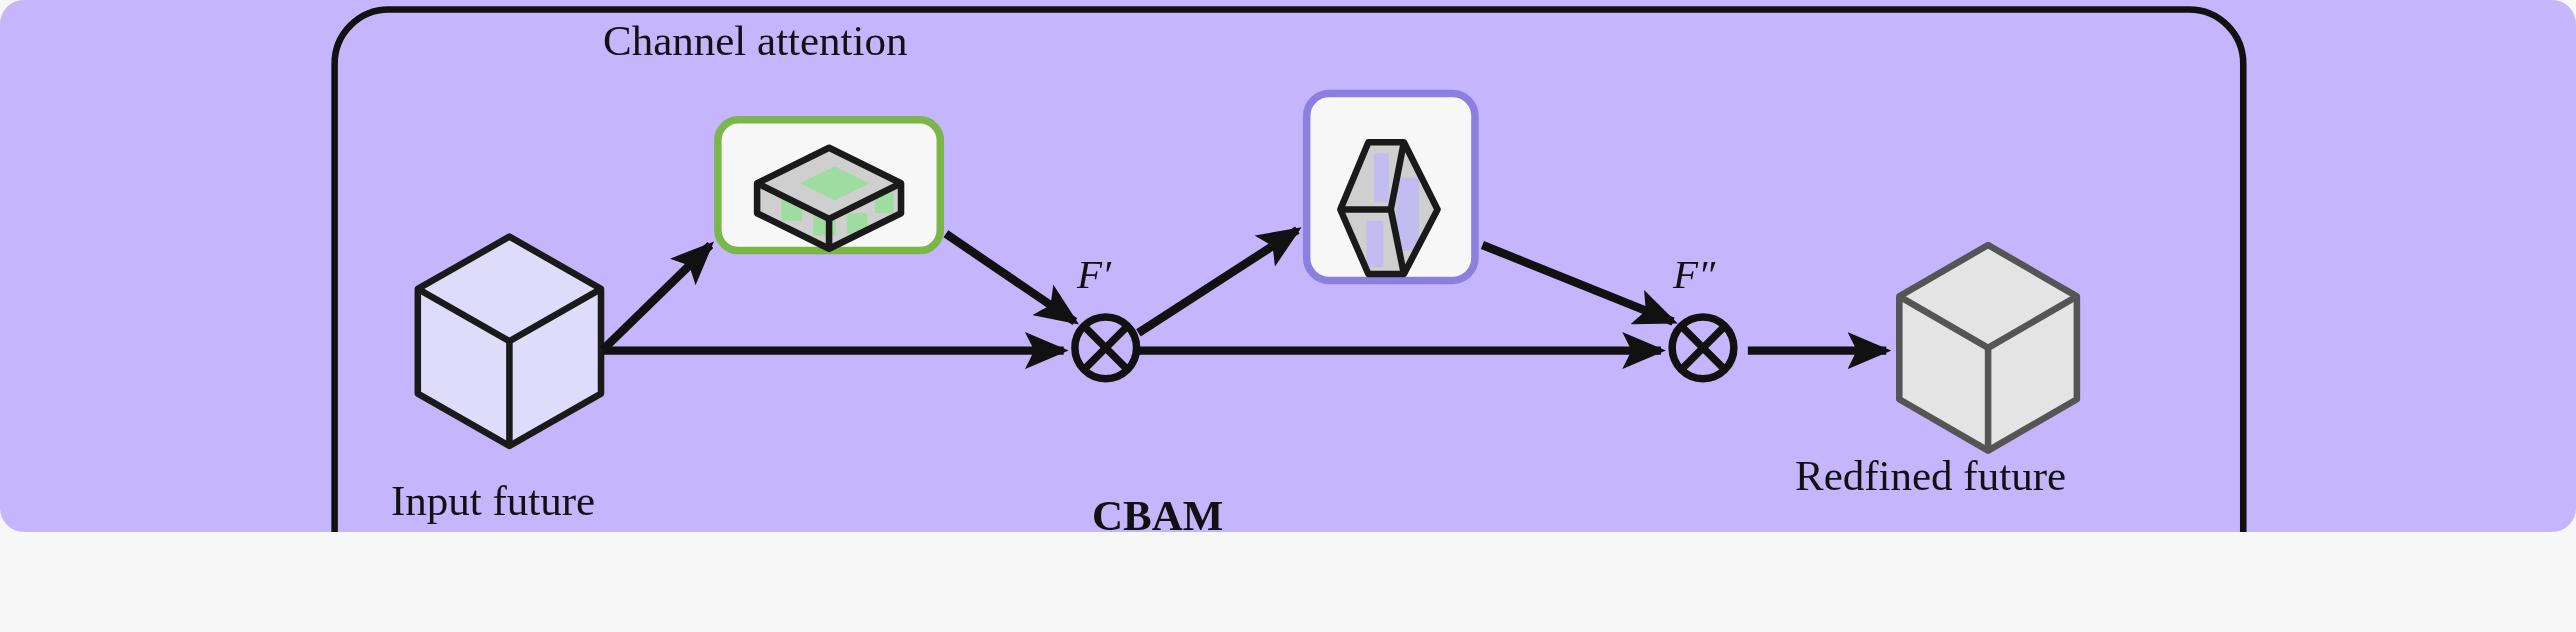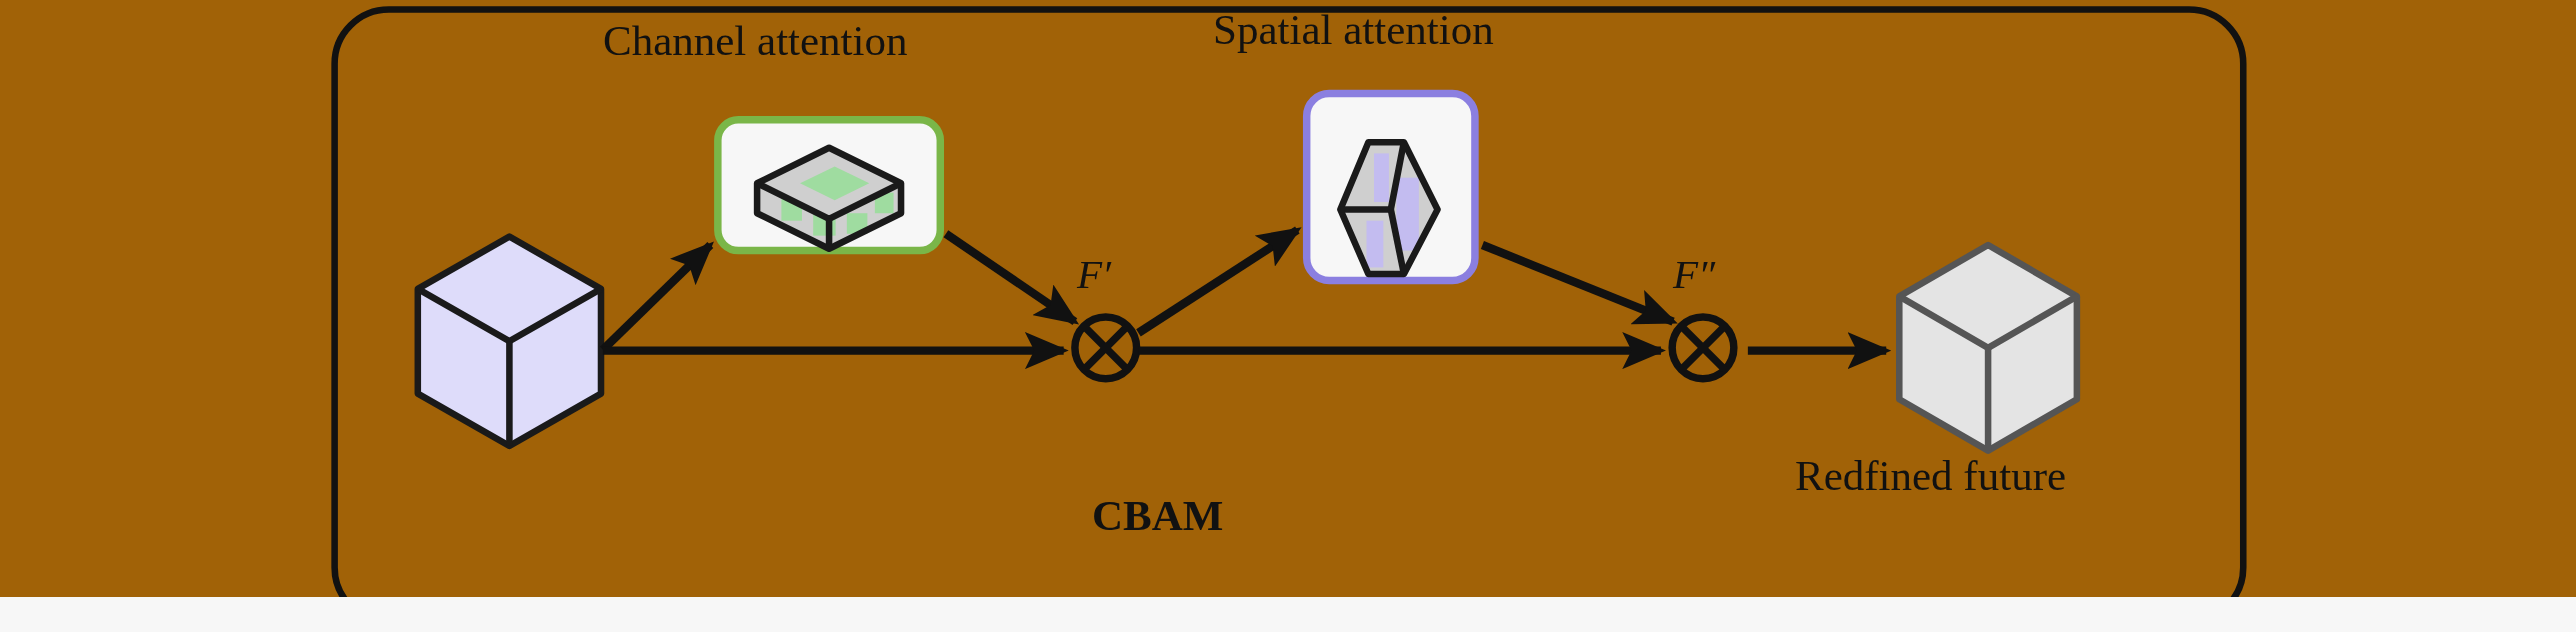--- a/index.html
+++ b/index.html
@@ -6,23 +6,24 @@
     margin: 0;
     padding: 0;
     background: #f7f7f7;
   }
   body {
     font-family: "Liberation Serif", "DejaVu Serif", serif;
   }
   #canvas {
     position: relative;
     width: 2576px;
-    height: 597px;
-    background: #a16207;
+    height: 532px;
+    background: #c4b5fd;
     overflow: hidden;
+    border-radius: 24px;
   }
   #diagram-svg {
     position: absolute;
     left: 0;
     top: 0;
     width: 2576px;
     height: 633px;
   }
   .lbl {
     position: absolute;
@@ -130,22 +131,22 @@
 
     <g>
       <polygon points="2032,317 2127,262 2222,317 2222,427 2127,482 2032,427" fill="#e4e4e4" stroke="#555555" stroke-width="7" stroke-linejoin="round"></polygon>
       <polyline points="2032,317 2127,372 2222,317" fill="none" stroke="#555555" stroke-width="7" stroke-linejoin="round"></polyline>
       <line x1="2127" y1="372" x2="2127" y2="482" stroke="#555555" stroke-width="7"></line>
     </g>
   </svg>
 
   <div class="lbl lbl-plain" id="label-channel-attention">Channel attention</div>
 
-  <div class="lbl lbl-plain" id="label-spatial-attention">Spatial attention</div>
 
+  <div class="lbl lbl-plain" id="label-input-future">Input future</div>
 
   <div class="lbl lbl-plain" id="label-cbam">CBAM</div>
 
   <div class="lbl lbl-plain" id="label-redfined-future">Redfined future</div>
 
   <div class="lbl lbl-math" id="label-f-prime">F′</div>
 
   <div class="lbl lbl-math" id="label-f-double-prime">F″</div>
 
 </div>

